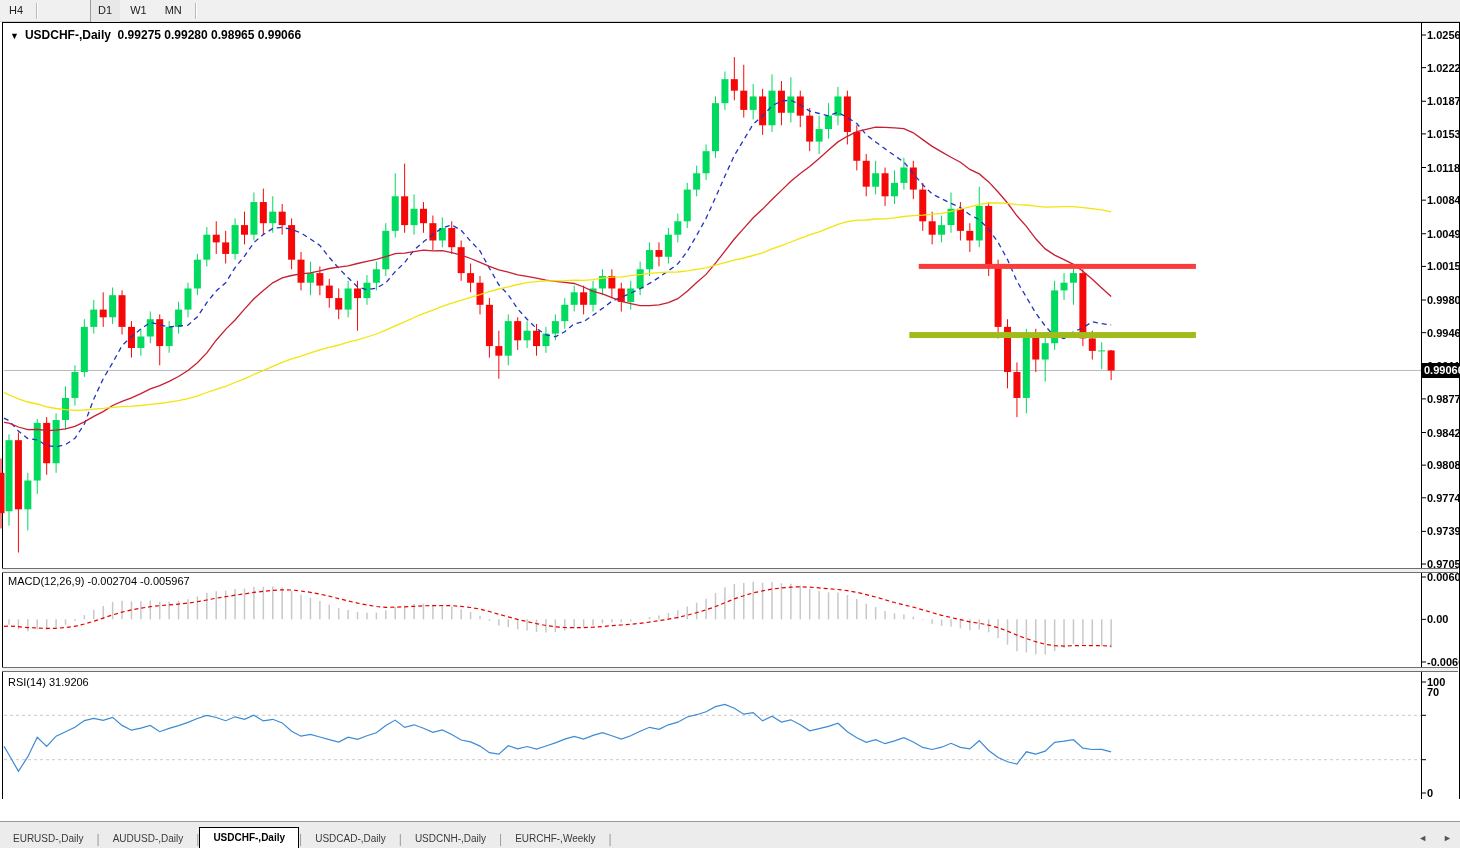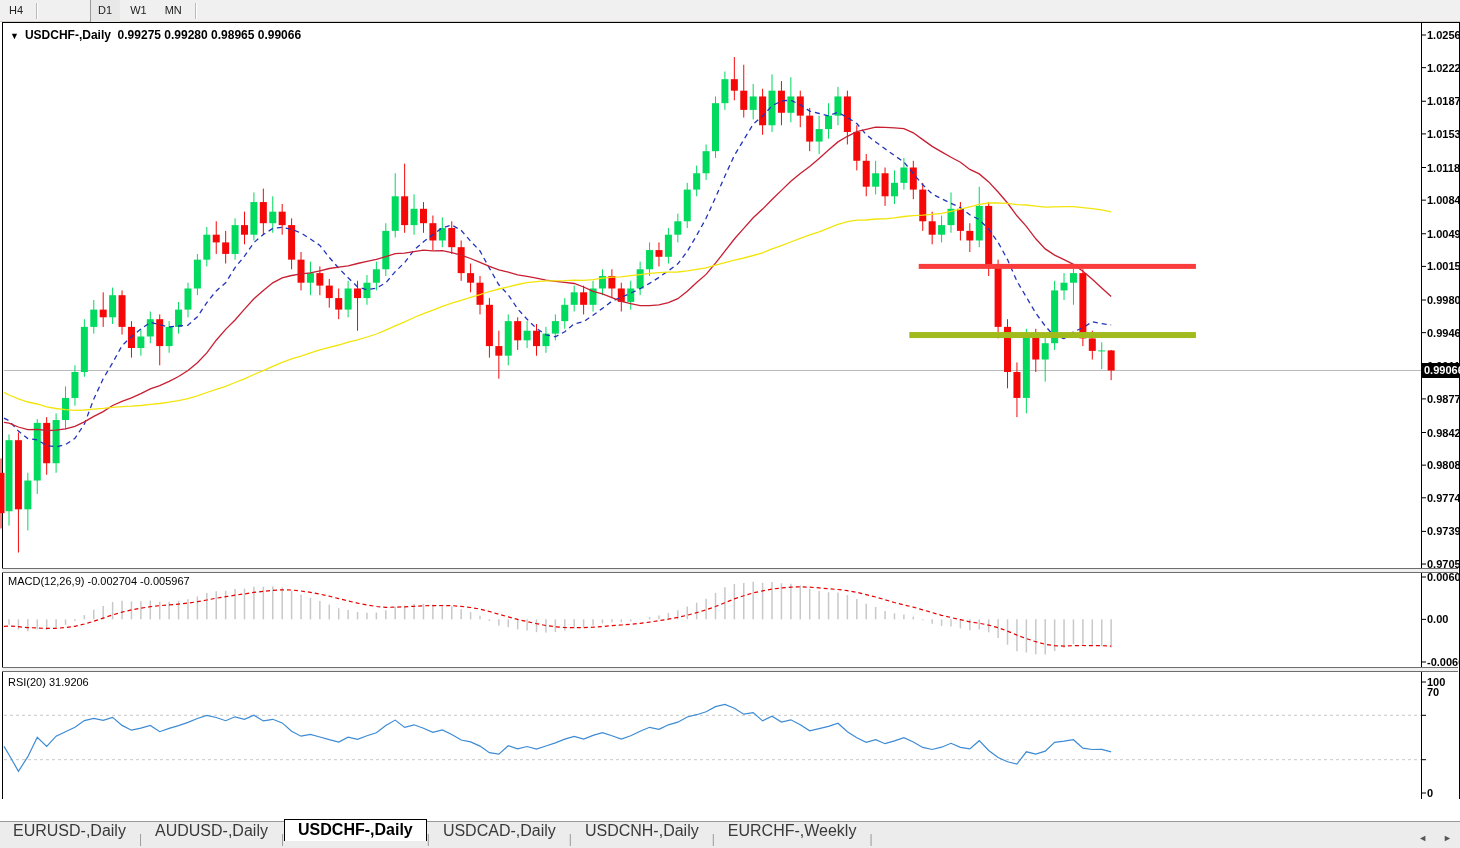--- a/index.html
+++ b/index.html
@@ -25,21 +25,21 @@
   .pane-label{position:absolute;left:8px;font-size:11px;color:#000;}
   #macd-label{top:575px;} #rsi-label{top:676px;}
   
   .tick-label{position:absolute;left:1427px;font-size:11px;font-weight:700;color:#000;transform:translateY(-50%);white-space:nowrap;}
   #price-box{position:absolute;left:1422px;width:37px;height:15px;background:#000;color:#fff;
     font-size:11px;font-weight:700;line-height:15px;padding-left:2px;}
   #date-row{position:absolute;left:0;top:799px;width:1460px;height:22px;background:#fff;}
   
   #tabbar{position:absolute;left:0;top:821px;width:1460px;height:27px;background:#ececec;
     border-top:1px solid #9a9a9a;display:flex;align-items:flex-end;}
-  .tab{height:20px;line-height:20px;padding:0 13px;font-size:16px;color:#3a3a3a;margin-bottom:8px;}
+  .tab{height:20px;line-height:20px;padding:0 13px;font-size:10px;color:#3a3a3a;margin-bottom:0;}
   .tab.active{background:#fff;border:1px solid #000;border-bottom:none;font-weight:700;color:#000;height:21px;}
   .tab-sep{color:#9a9a9a;font-size:12px;line-height:20px;height:20px;}
   #tab-arrows{position:absolute;right:8px;bottom:5px;display:flex;gap:16px;}
   .arrow-btn{font-size:9px;color:#555;line-height:12px;}
 </style>
 </head>
 <body>
 
 <div id="app">
 
@@ -451,21 +451,21 @@
   <div id="sep2" class="sep"></div>
 
   <div id="chart-title">
     <span class="marker">▼</span><span>USDCHF-,Daily</span>&nbsp;&nbsp;<span>0.99275 0.99280 0.98965 0.99066</span>
   </div>
 
   <div id="macd-label" class="pane-label">
     <span>MACD(12,26,9)</span>&nbsp;<span>-0.002704 -0.005967</span>
   </div>
   <div id="rsi-label" class="pane-label">
-    <span>RSI(20)</span>&nbsp;<span>31.9206</span>
+    <span>RSI(14)</span>&nbsp;<span>31.9206</span>
   </div>
 
   <div id="price-axis">
       <div class="tick-label" style="top: 35px;">1.02560</div>
       <div class="tick-label" style="top: 67.6452px;">1.02220</div>
       <div class="tick-label" style="top: 101.251px;">1.01870</div>
       <div class="tick-label" style="top: 133.896px;">1.01530</div>
       <div class="tick-label" style="top: 167.501px;">1.01180</div>
       <div class="tick-label" style="top: 200.146px;">1.00840</div>
       <div class="tick-label" style="top: 233.752px;">1.00490</div>

